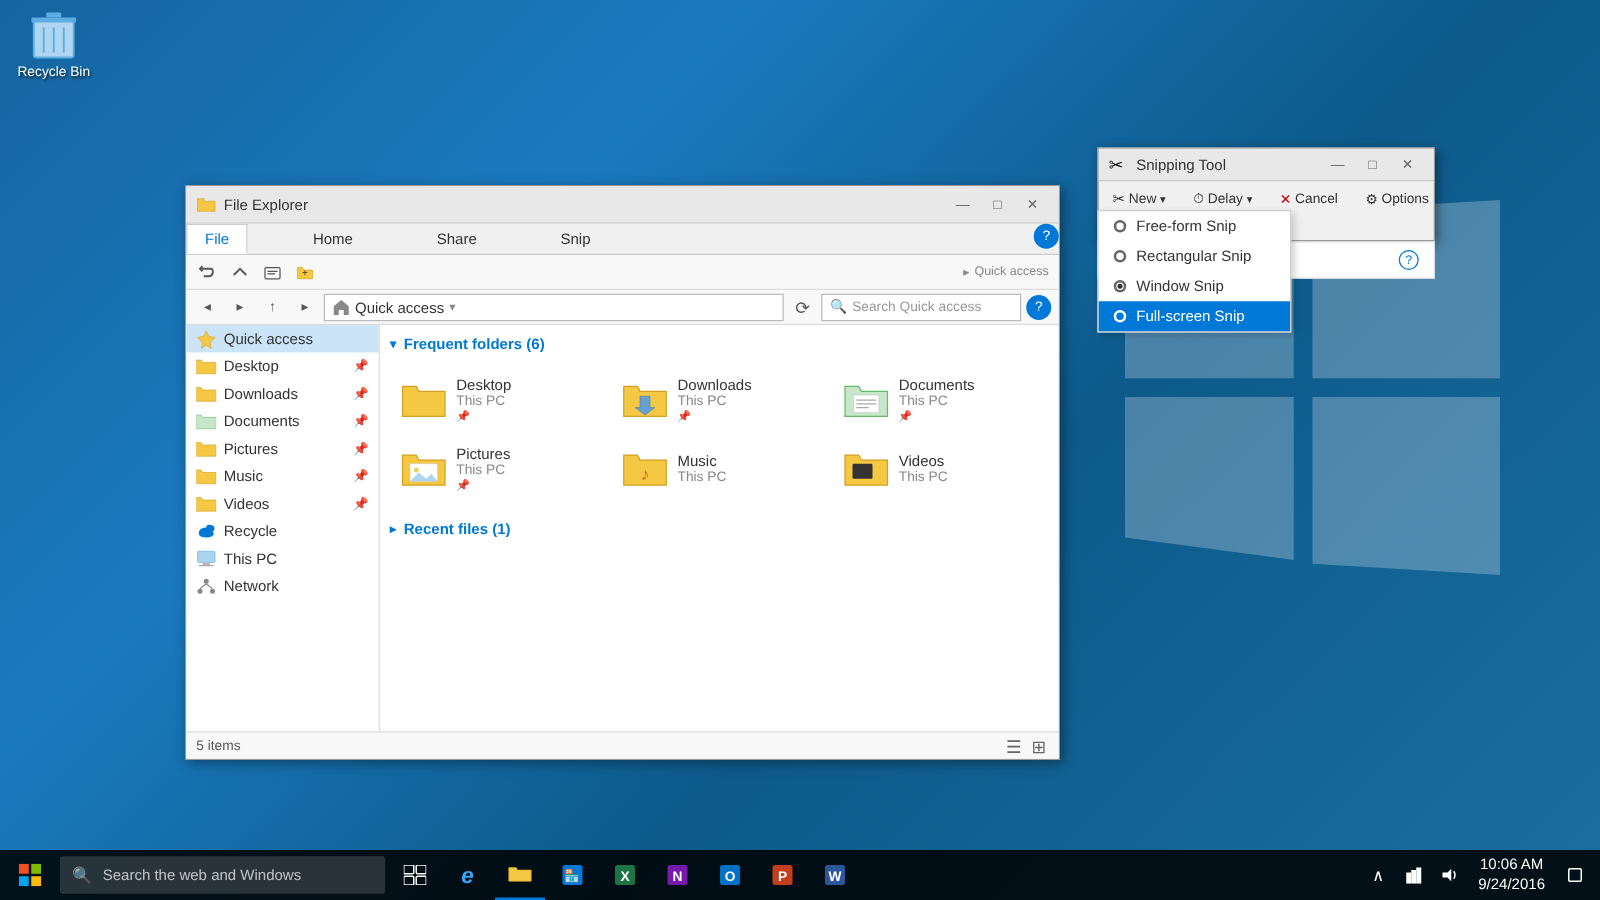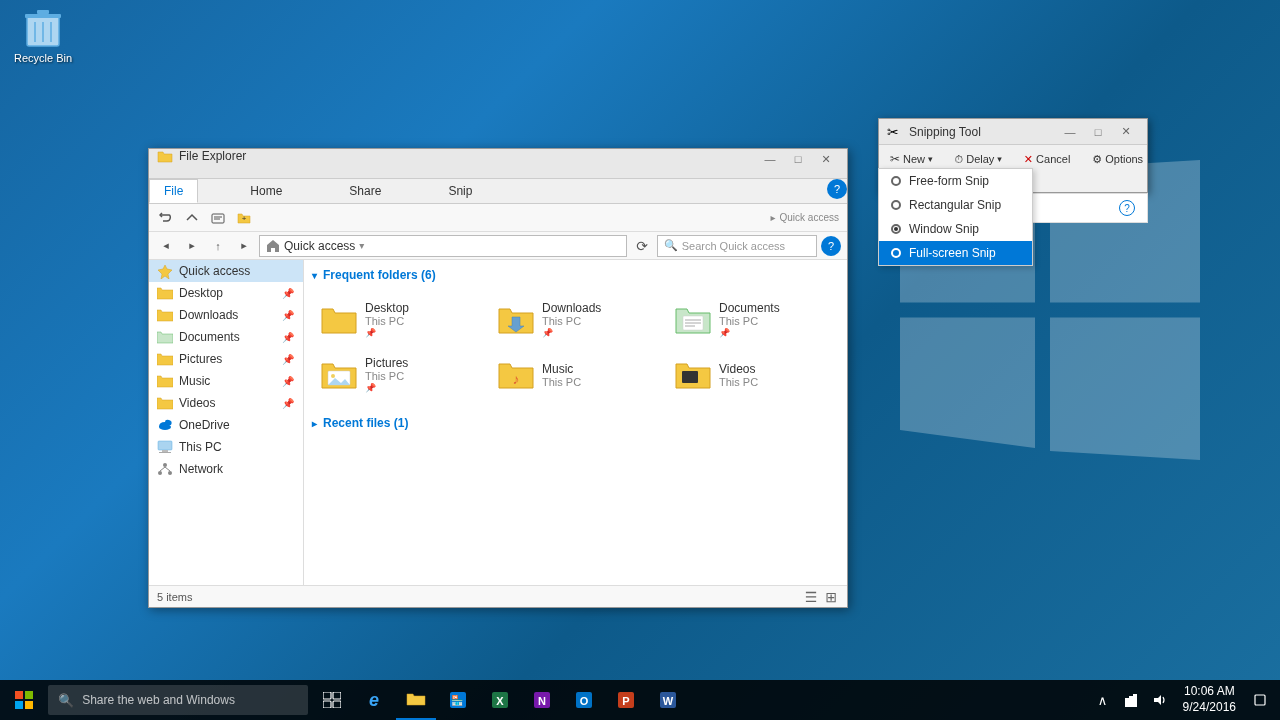--- a/index.html
+++ b/index.html
@@ -72,20 +72,21 @@
       border: 1px solid #999;
       box-shadow: 2px 2px 10px rgba(0,0,0,0.4);
       display: flex;
       flex-direction: column;
     }
 
     .window-titlebar {
       background: #e8e8e8;
       height: 30px;
       display: flex;
+      align-items: center;
       padding: 0 8px;
       border-bottom: 1px solid #ccc;
       flex-shrink: 0;
     }
     .titlebar-icon {
       width: 16px;
       height: 16px;
       margin-right: 6px;
     }
     .titlebar-title {
@@ -732,21 +733,21 @@
           <span>Videos</span>
           <span class="pin-icon">📌</span>
         </div>
         <div class="sidebar-item">
           <div class="sidebar-icon">
             <svg width="16" height="14" viewBox="0 0 16 14">
                 <path d="M2,9 Q2,4 8,4 Q8,1 12,2 Q16,3 14,7 L4,9 Z" fill="#0078d7"></path>
                 <ellipse cx="8" cy="9" rx="6" ry="3" fill="#0078d7"></ellipse>
               </svg>
           </div>
-          <span>OneDrive</span>
+          <span>Recycle</span>
         </div>
         <div class="sidebar-item">
           <div class="sidebar-icon">
             <svg width="16" height="14" viewBox="0 0 16 14">
                 <rect x="1" y="1" width="14" height="9" rx="1" fill="#aad4f0" stroke="#5dade2" stroke-width="0.5"></rect>
                 <rect x="5" y="10" width="6" height="2" fill="#bbb"></rect>
                 <rect x="2" y="12" width="12" height="1" fill="#aaa"></rect>
               </svg>
           </div>
           <span>This PC</span>
@@ -940,21 +941,21 @@
     <div class="start-btn">
       <svg width="18" height="18" viewBox="0 0 18 18">
         <rect x="0" y="0" width="8" height="8" fill="#f25022"></rect>
         <rect x="10" y="0" width="8" height="8" fill="#7fba00"></rect>
         <rect x="0" y="10" width="8" height="8" fill="#00a4ef"></rect>
         <rect x="10" y="10" width="8" height="8" fill="#ffb900"></rect>
       </svg>
     </div>
     <div class="search-taskbar">
       <span style="color:rgba(255,255,255,0.7); font-size:13px;">🔍</span>
-      <span class="search-taskbar-text">Share the web and Windows</span>
+      <span class="search-taskbar-text">Search the web and Windows</span>
     </div>
     <div class="taskbar-icons">
       <div class="taskbar-icon">
         <svg width="18" height="16" viewBox="0 0 18 16">
             <rect x="0" y="0" width="8" height="7" rx="1" fill="none" stroke="white" stroke-width="1.2"></rect>
             <rect x="10" y="0" width="8" height="7" rx="1" fill="none" stroke="white" stroke-width="1.2"></rect>
             <rect x="0" y="9" width="8" height="7" rx="1" fill="none" stroke="white" stroke-width="1.2"></rect>
             <rect x="10" y="9" width="8" height="7" rx="1" fill="none" stroke="white" stroke-width="1.2"></rect>
           </svg>
       </div>

